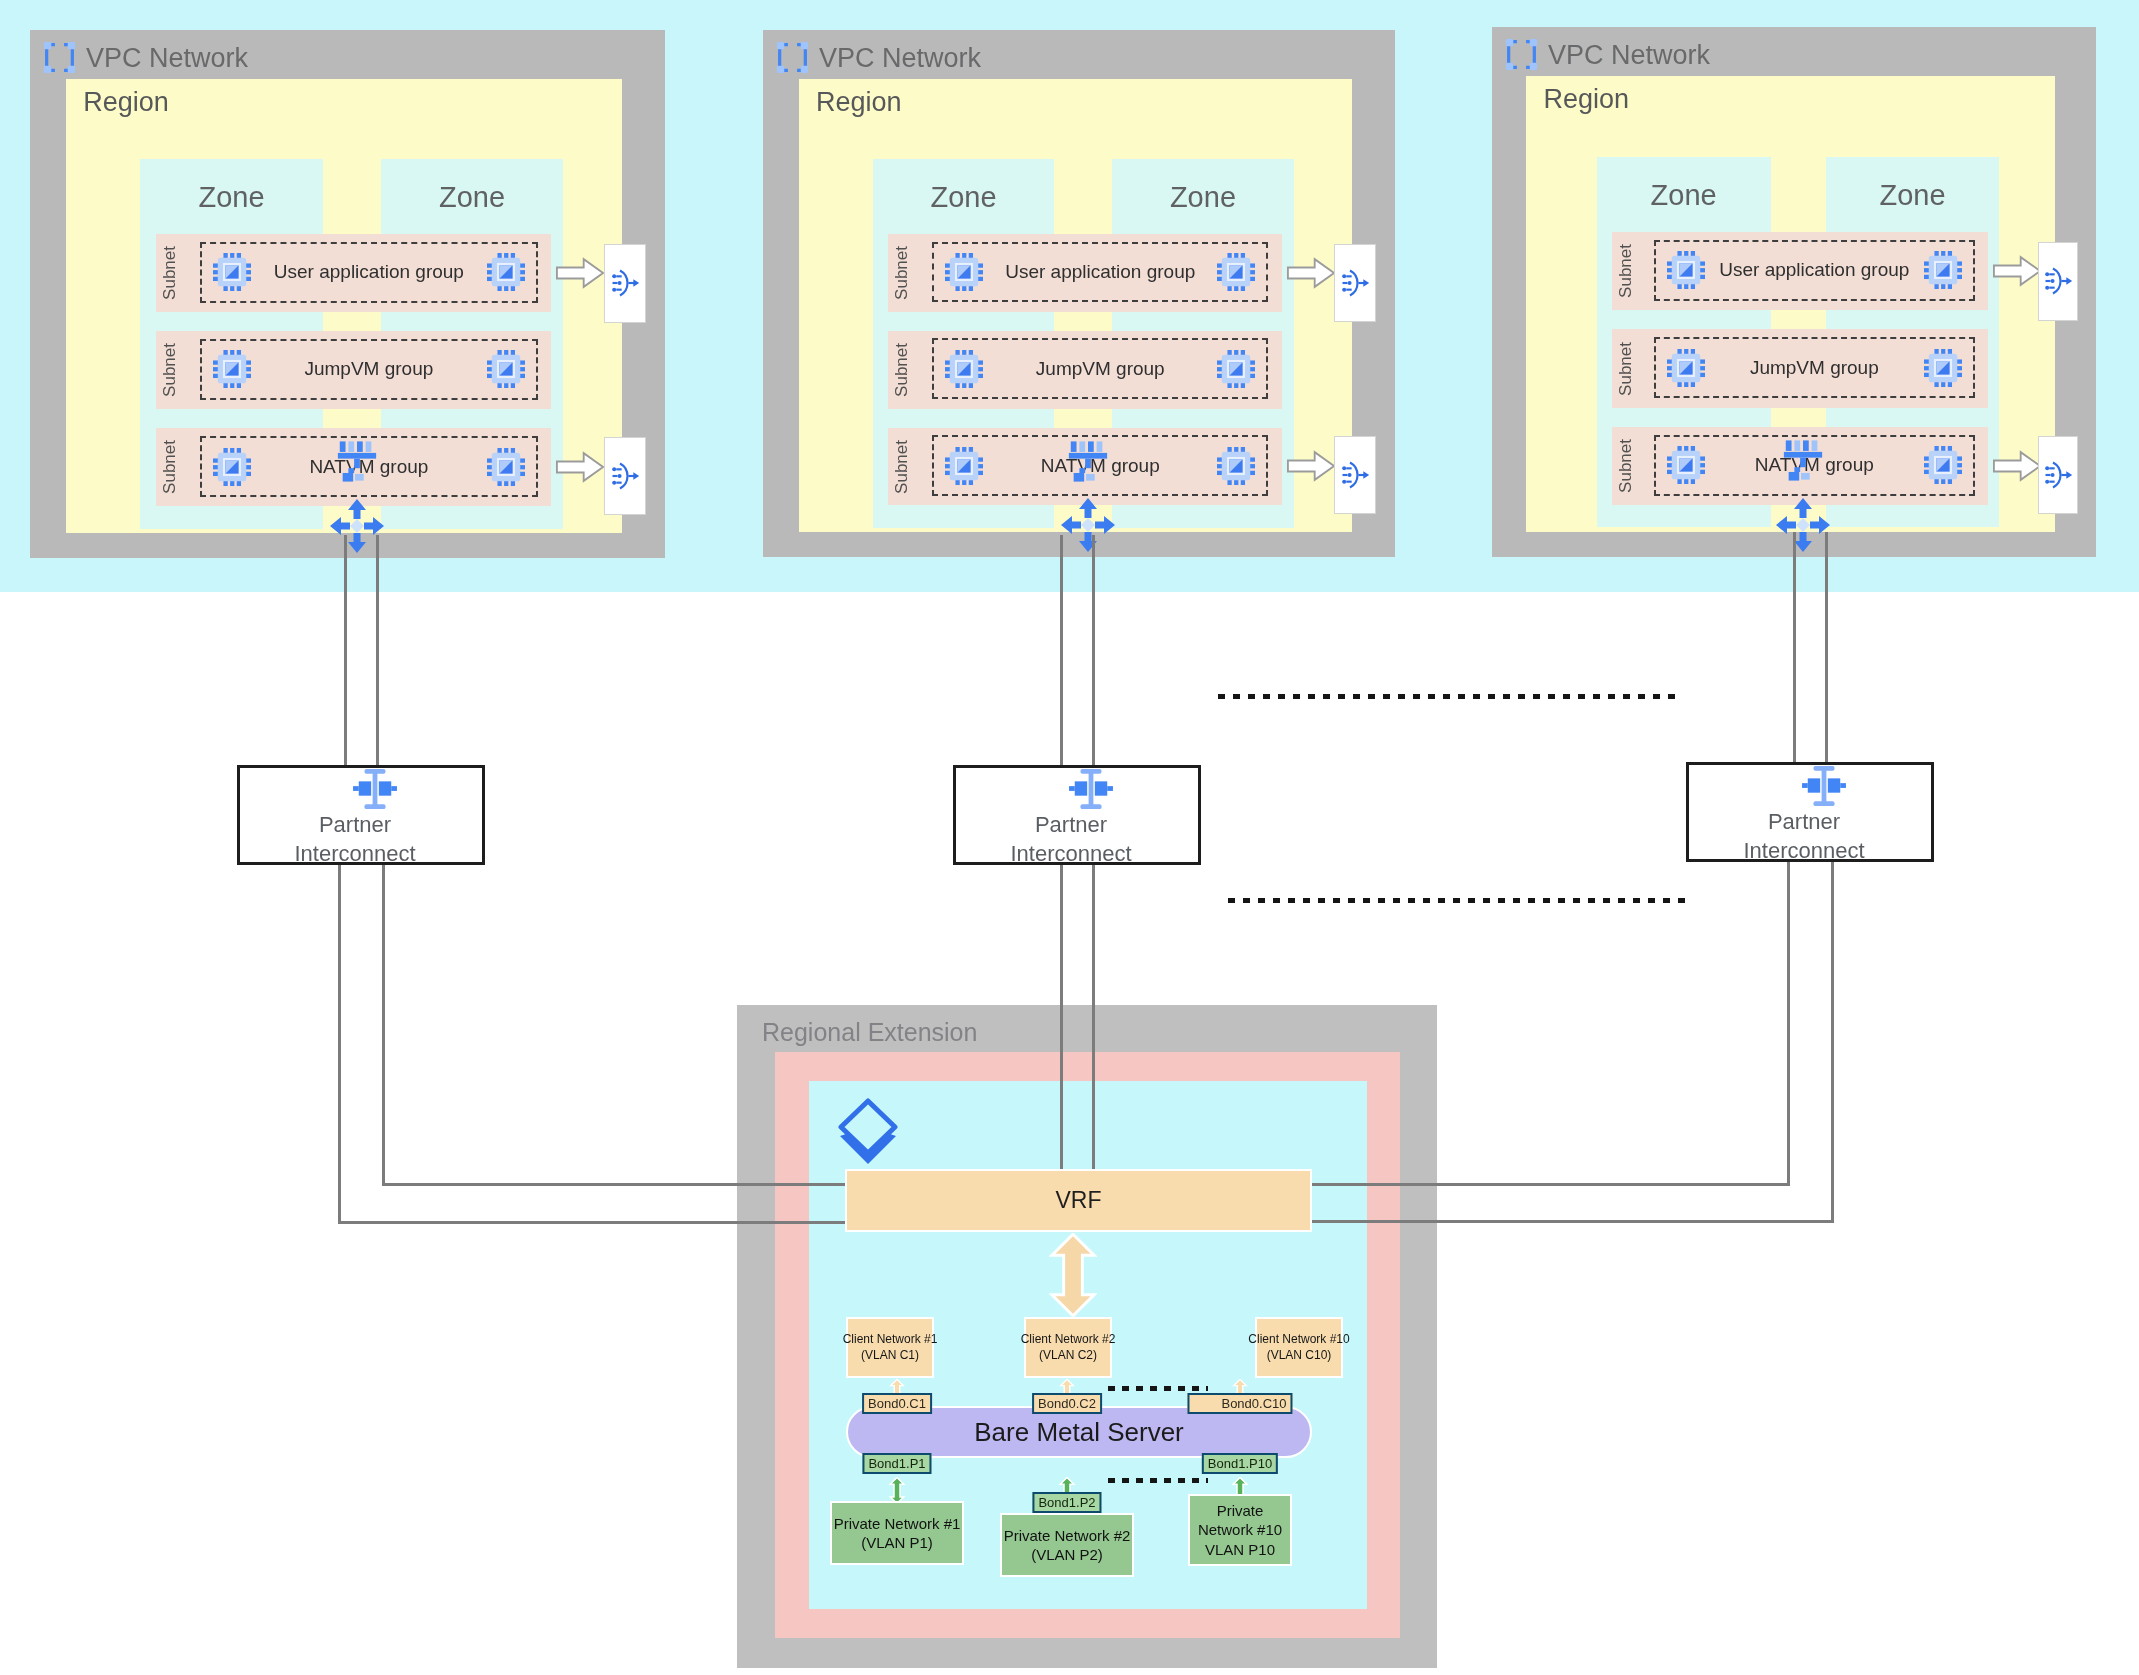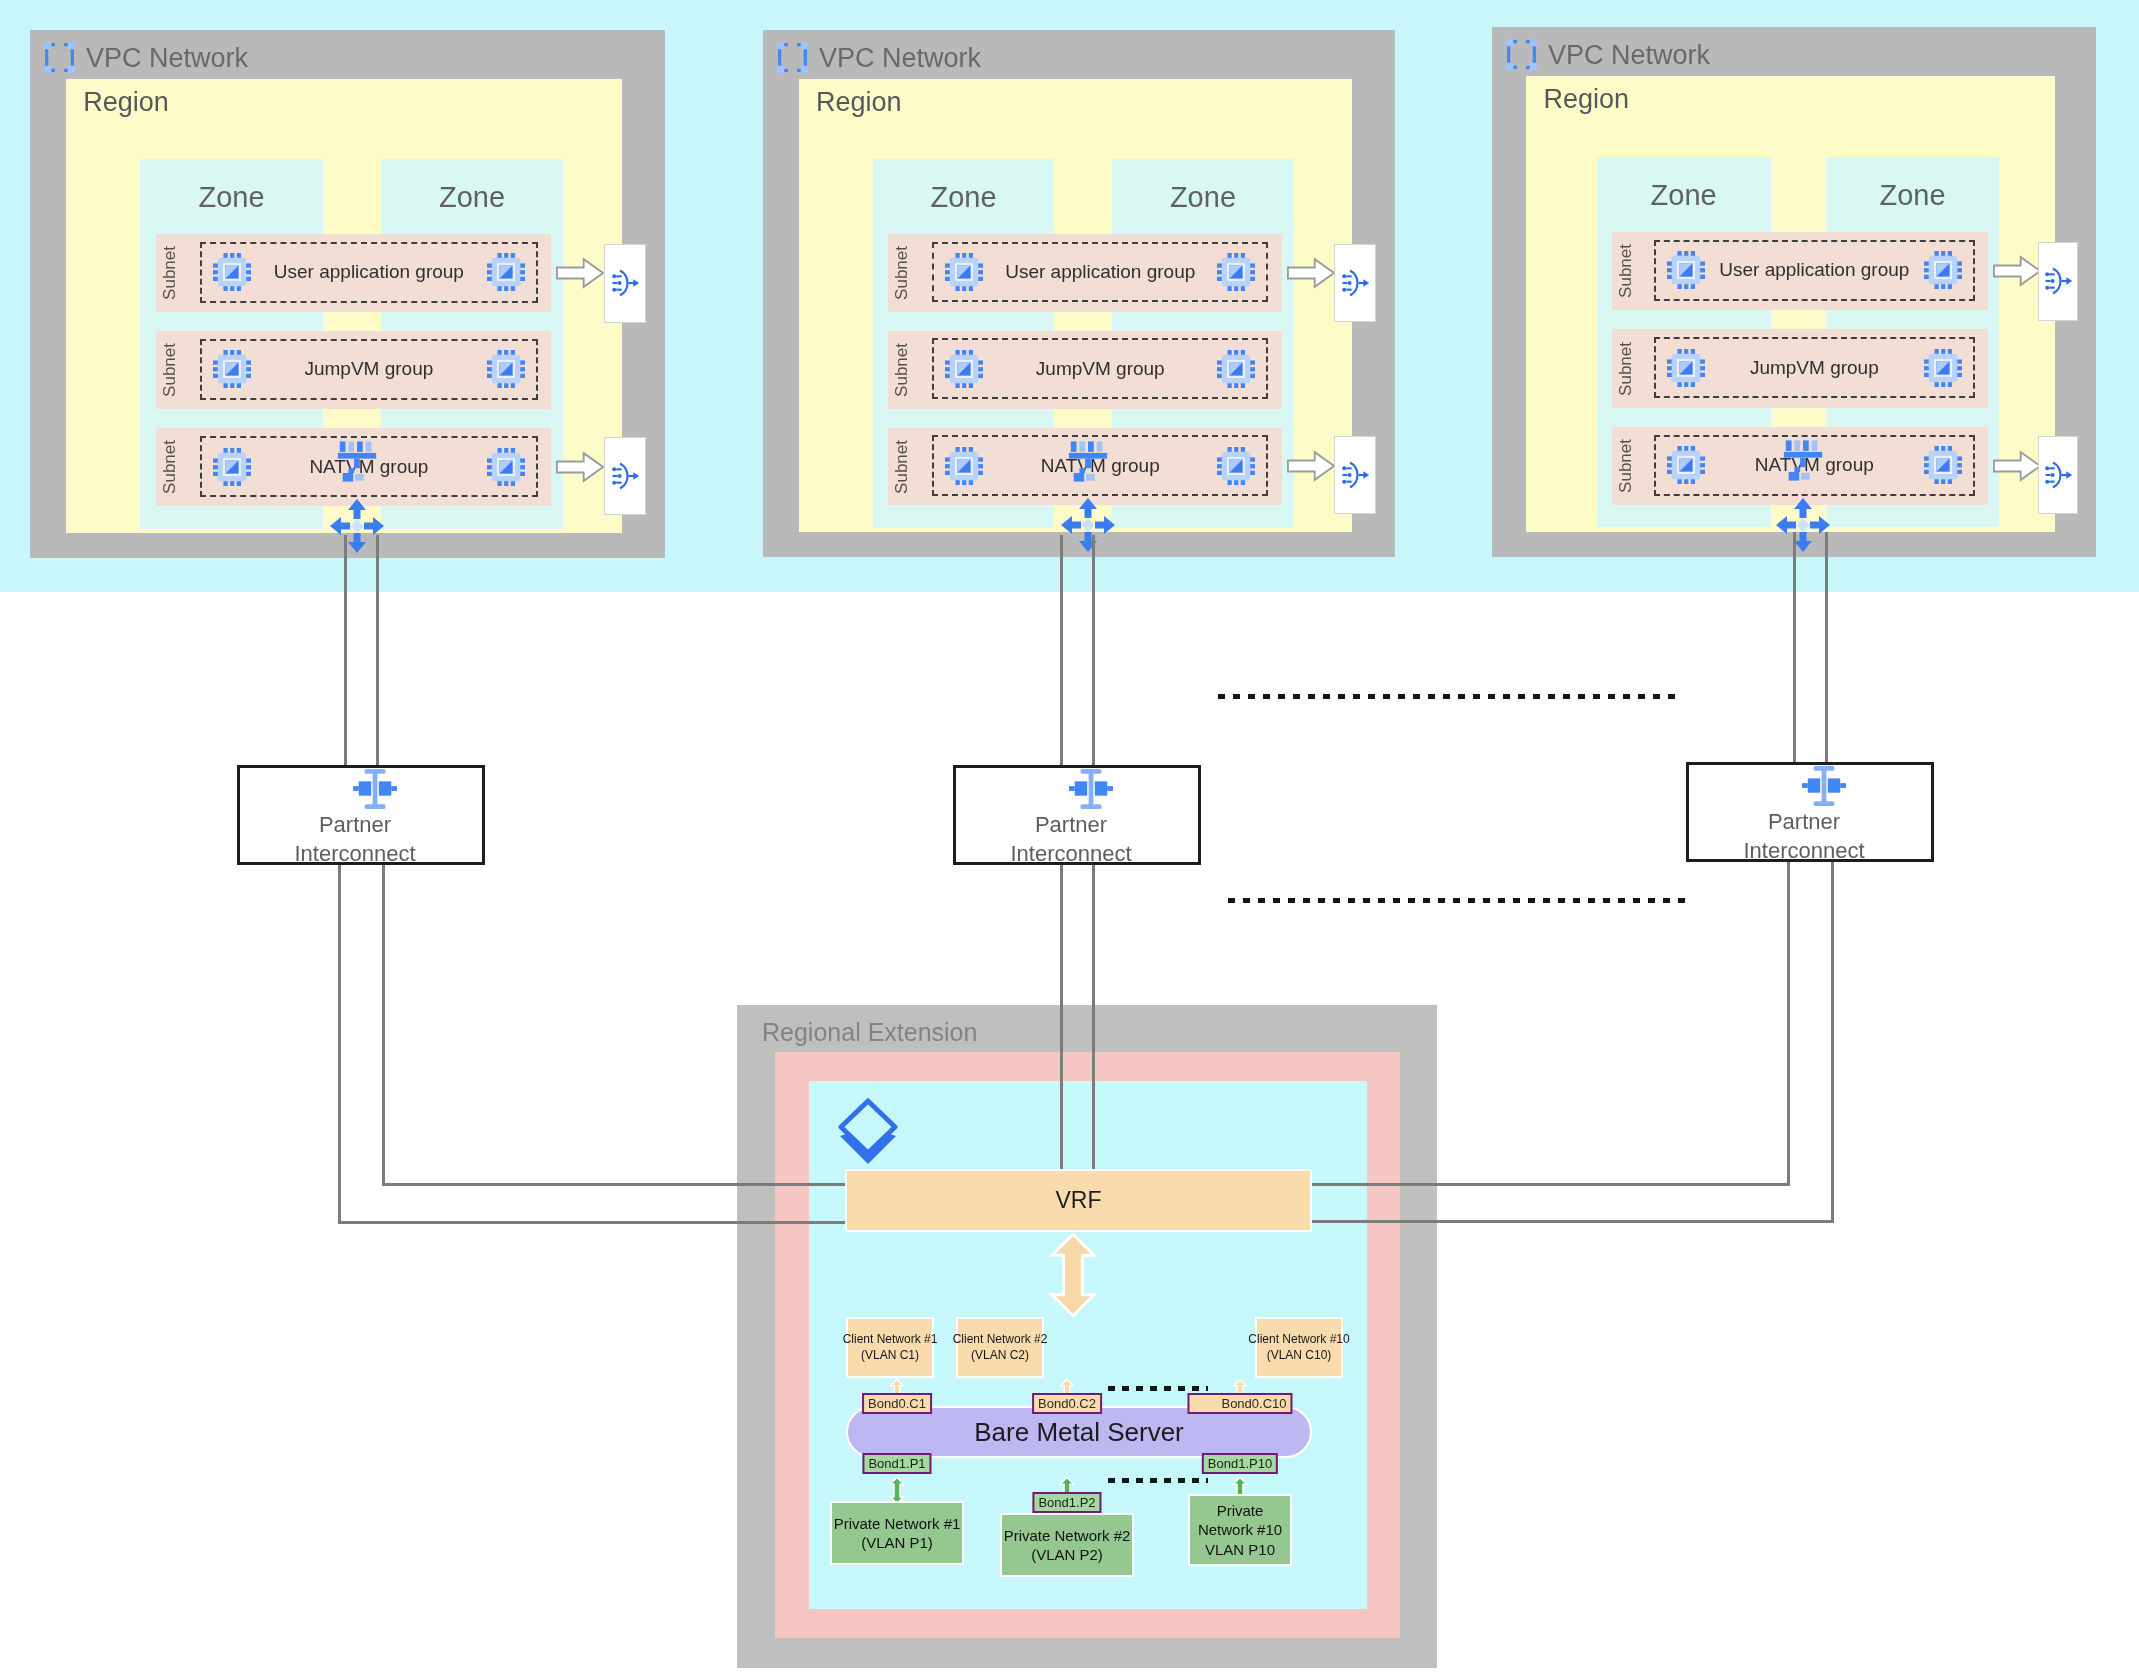--- a/index.html
+++ b/index.html
@@ -51,21 +51,21 @@
   .re-title { left:762px; top:1018px; font-size:25px; color:#828387; z-index:2; }
   .re-pink { left:775px; top:1052px; width:625px; height:586px; background:#f6c6c2; z-index:2; }
   .re-cyan { left:809px; top:1081px; width:558px; height:528px; background:#c6f8fb; z-index:3; }
   .layers-icon { left:836px; top:1098px; width:64px; height:70px; z-index:4; }
   .vrf-box { left:845px; top:1169px; width:467px; height:63px; background:#f8dcae; border:2px solid #ffffff; display:flex; align-items:center; justify-content:center; font-size:23px; color:#1f1f1f; z-index:5; }
   .big-arrow { left:1049px; top:1233px; width:48px; height:84px; z-index:4; }
   .cn-box { top:1317px; width:88px; height:61px; background:#f8dcae; border:2px solid #ffffff; z-index:4; display:flex; flex-direction:column; align-items:center; justify-content:center; font-size:12px; line-height:1.3; color:#161616; text-align:center; }
   .pn-box { background:#94c890; border:2px solid #ffffff; z-index:4; display:flex; flex-direction:column; align-items:center; justify-content:center; font-size:15px; line-height:1.3; color:#121212; text-align:center; }
   .nowrap { white-space:nowrap; }
   .sm-arrow { position:absolute; width:18px; z-index:4; }
-  .bond-label { position:absolute; transform:translateX(-50%); padding:1px 4px; font-size:13px; color:#2e2a20; border:2px solid #701a75; z-index:6; white-space:nowrap; }
+  .bond-label { position:absolute; transform:translateX(-50%); padding:1px 4px; font-size:13px; color:#2e2a20; border:2px solid #0c4a6e; z-index:6; white-space:nowrap; }
   .bond-c { background:#f8dcae; } .bond-p { background:#a7d8a3; color:#15240f; }
   .bms-pill { left:846px; top:1406px; width:466px; height:52px; background:#bdb8f2; border:2px solid #ffffff; border-radius:27px; display:flex; align-items:center; justify-content:center; font-size:26px; color:#1b1b1b; z-index:5; }
 </style>
 </head>
 <body>
 
 <div class="canvas">
 
   <div class="abs top-band"></div>
 
@@ -855,21 +855,21 @@
   <span class="abs big-arrow">
     <svg viewBox="0 0 40 72" width="100%" height="100%">
         <polygon points="20,1 38,19 28,19 28,53 38,53 20,71 2,53 12,53 12,19 2,19" fill="#f6d7a8" stroke="#ffffff" stroke-width="2.5"></polygon>
       </svg>
   </span>
 
   <div class="abs cn-box" style="left:846px;">
     <span class="nowrap">Client Network #1</span>
     <span>(VLAN C1)</span>
   </div>
-  <div class="abs cn-box" style="left:956px;">
+  <div class="abs cn-box" style="left:1024px;">
     <span class="nowrap">Client Network #2</span>
     <span>(VLAN C2)</span>
   </div>
   <div class="abs cn-box" style="left:1255px;">
     <span class="nowrap">Client Network #10</span>
     <span>(VLAN C10)</span>
   </div>
 
   <span class="sm-arrow" style="left:888px;top:1379px;height:25px;"><svg viewBox="0 0 40 72" width="100%" height="100%">
         <polygon points="20,1 38,19 28,19 28,53 38,53 20,71 2,53 12,53 12,19 2,19" fill="#f8dcae" stroke="#ffffff" stroke-width="4"></polygon>

